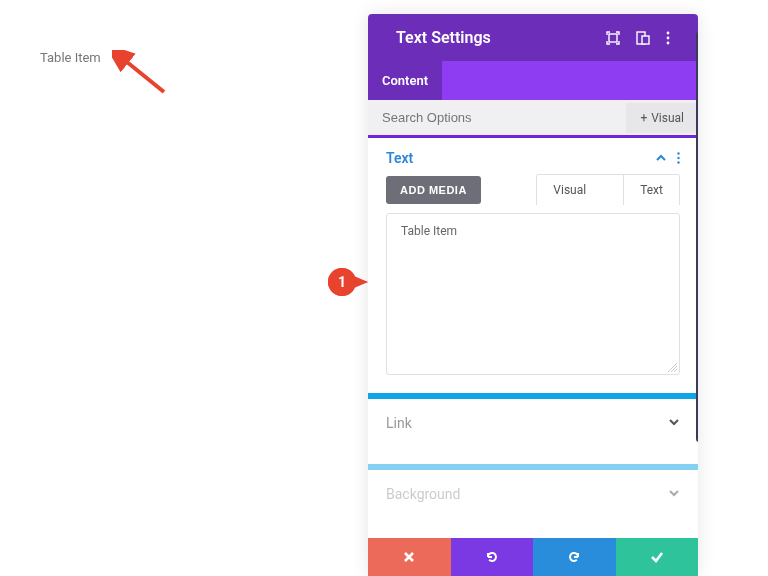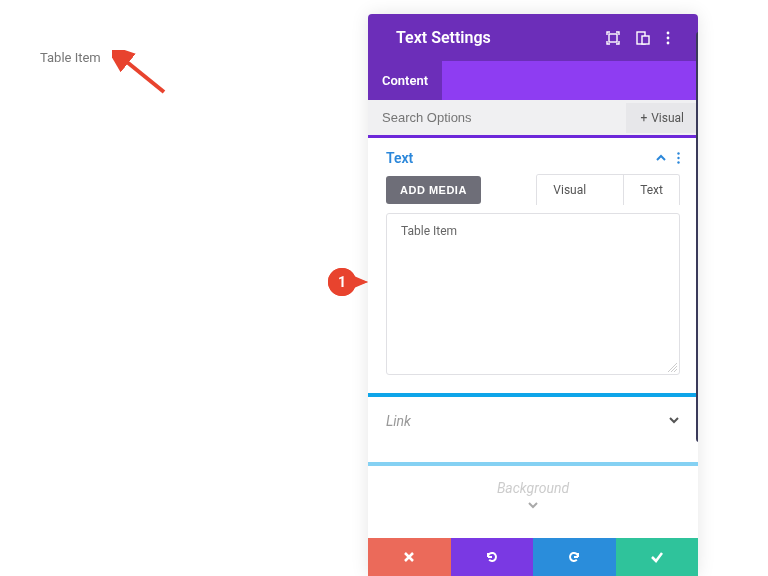--- a/index.html
+++ b/index.html
@@ -222,24 +222,23 @@
       bottom: 1px;
       width: 12px;
       height: 12px;
       pointer-events: none;
     }
     .collapsed-section {
       display: flex;
       justify-content: space-between;
       align-items: center;
       padding: 14px 18px;
-      border-top: 4px solid #0ea5e9;
+      border-top: 6px solid #0ea5e9;
       margin-top: 18px;
       color: #888;
-      font-style: italic;
     }
     .collapsed-section:nth-of-type(2){ margin-top:0; }
     .collapsed-title {
       font-size: 14px;
       color: #999;
     }
     .footer {
       display: flex;
       height: 38px;
     }
@@ -355,21 +354,21 @@
     </div>
 
     <div class="collapsed-section">
       <div class="collapsed-title">Link</div>
       <span>
         <svg width="12" height="12" viewBox="0 0 12 12">
             <path d="M2 4 L6 8 L10 4" fill="none" stroke="#555" stroke-width="2"></path>
           </svg>
       </span>
     </div>
-    <div class="collapsed-section" style="opacity:0.5;padding-bottom:4px;flex-direction:column;">
+    <div class="collapsed-section" style="opacity:0.5;padding-bottom:4px;">
       <div class="collapsed-title">Background</div>
       <span>
         <svg width="12" height="12" viewBox="0 0 12 12">
             <path d="M2 4 L6 8 L10 4" fill="none" stroke="#555" stroke-width="2"></path>
           </svg>
       </span>
     </div>
   </div>
 
   <div class="footer">

